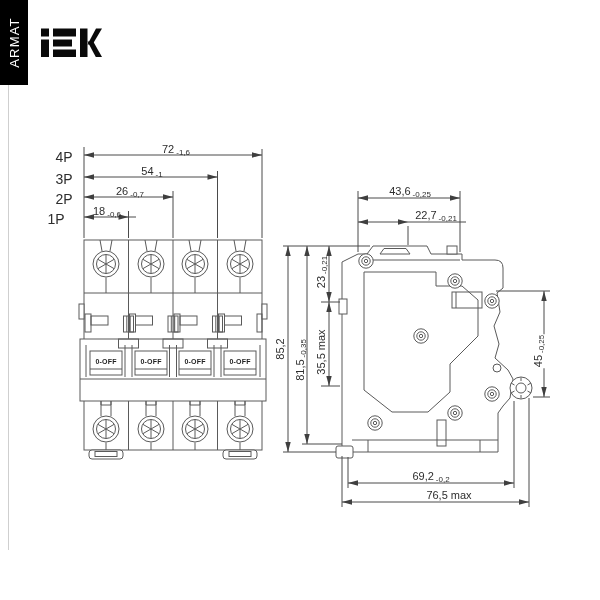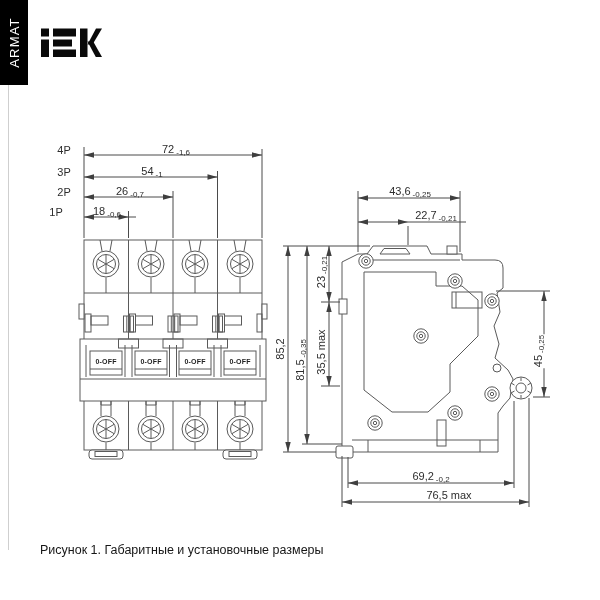--- a/index.html
+++ b/index.html
@@ -9,21 +9,21 @@
             display:flex;align-items:center;justify-content:center;}
   .brandtext{color:#fff;font-size:13px;letter-spacing:1.2px;transform:rotate(-90deg);white-space:nowrap;}
   .edge-line{position:absolute;left:8px;top:85px;width:1px;height:465px;background:#cfcfcf;}
   .logo{position:absolute;left:41px;top:28px;}
   .drawing{position:absolute;left:0;top:0;}
   .dim-label{position:absolute;font-size:11px;line-height:12px;color:#2d2d2d;white-space:nowrap;
              transform:translateX(-50%);}
   .dim-label .tol{font-size:8px;position:relative;top:1.5px;margin-left:2px;}
   .dim-label.rot{transform:translate(-50%,-50%) rotate(-90deg);}
   .dim-label.bg{background:#fff;padding:0 1px;}
-  .pole-label{position:absolute;font-size:11px;line-height:12px;color:#2d2d2d;transform:translateX(-50%);}
+  .pole-label{position:absolute;font-size:14px;line-height:12px;color:#2d2d2d;transform:translateX(-50%);margin-top:7px;}
   .toggle-label{position:absolute;font-size:7px;font-weight:700;letter-spacing:.2px;color:#1f1f1f;
                 transform:translate(-50%,-50%);}
   .caption{position:absolute;left:40px;top:543px;font-size:12.5px;color:#161616;}
 </style>
 </head>
 <body>
 
 <div class="page">
 
   <div class="brandbar">
@@ -290,14 +290,13 @@
   <div class="dim-label rot bg" style="left:539px;top:351px">
     <span>45</span><span class="tol">-0,25</span>
   </div>
   <div class="dim-label" style="left:431px;top:470px">
     <span>69,2</span><span class="tol">-0,2</span>
   </div>
   <div class="dim-label" style="left:450px;top:489px">
     <span>76,5 max</span><span class="tol"></span>
   </div>
 
-  <div class="caption">Рисунок 1. Габаритные и установочные размеры</div>
 </div>
 
 </body></html>

